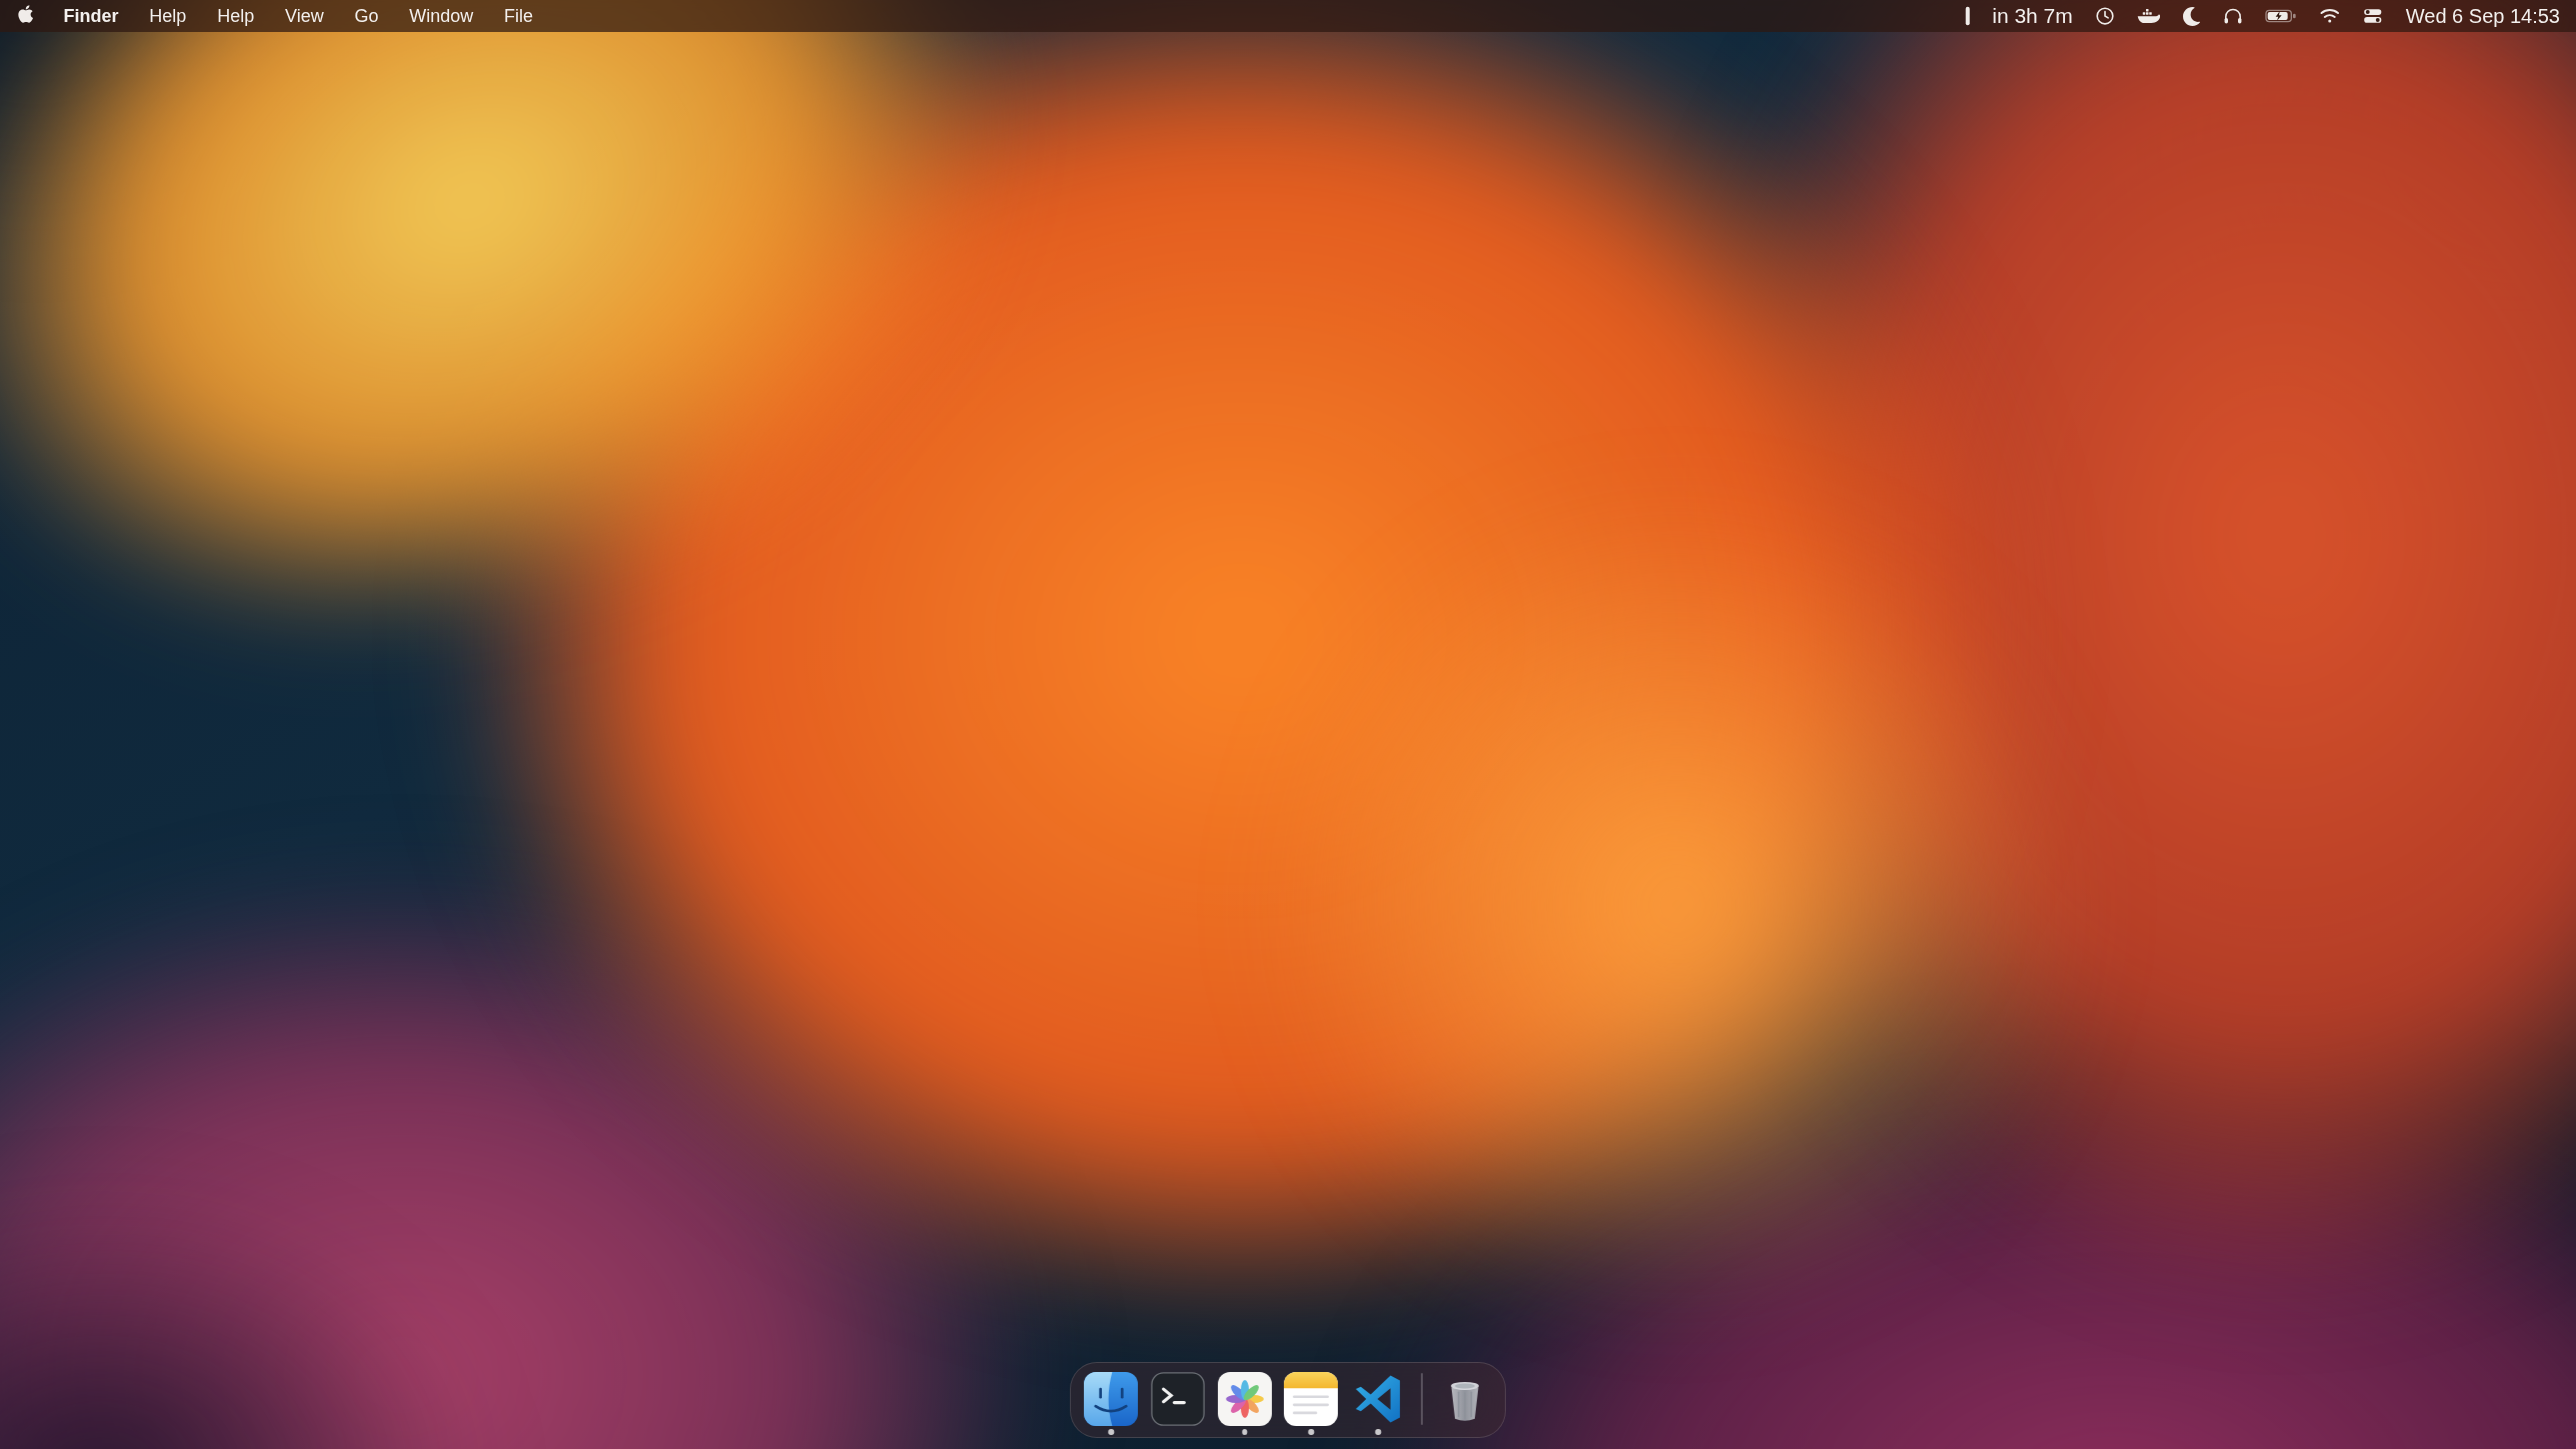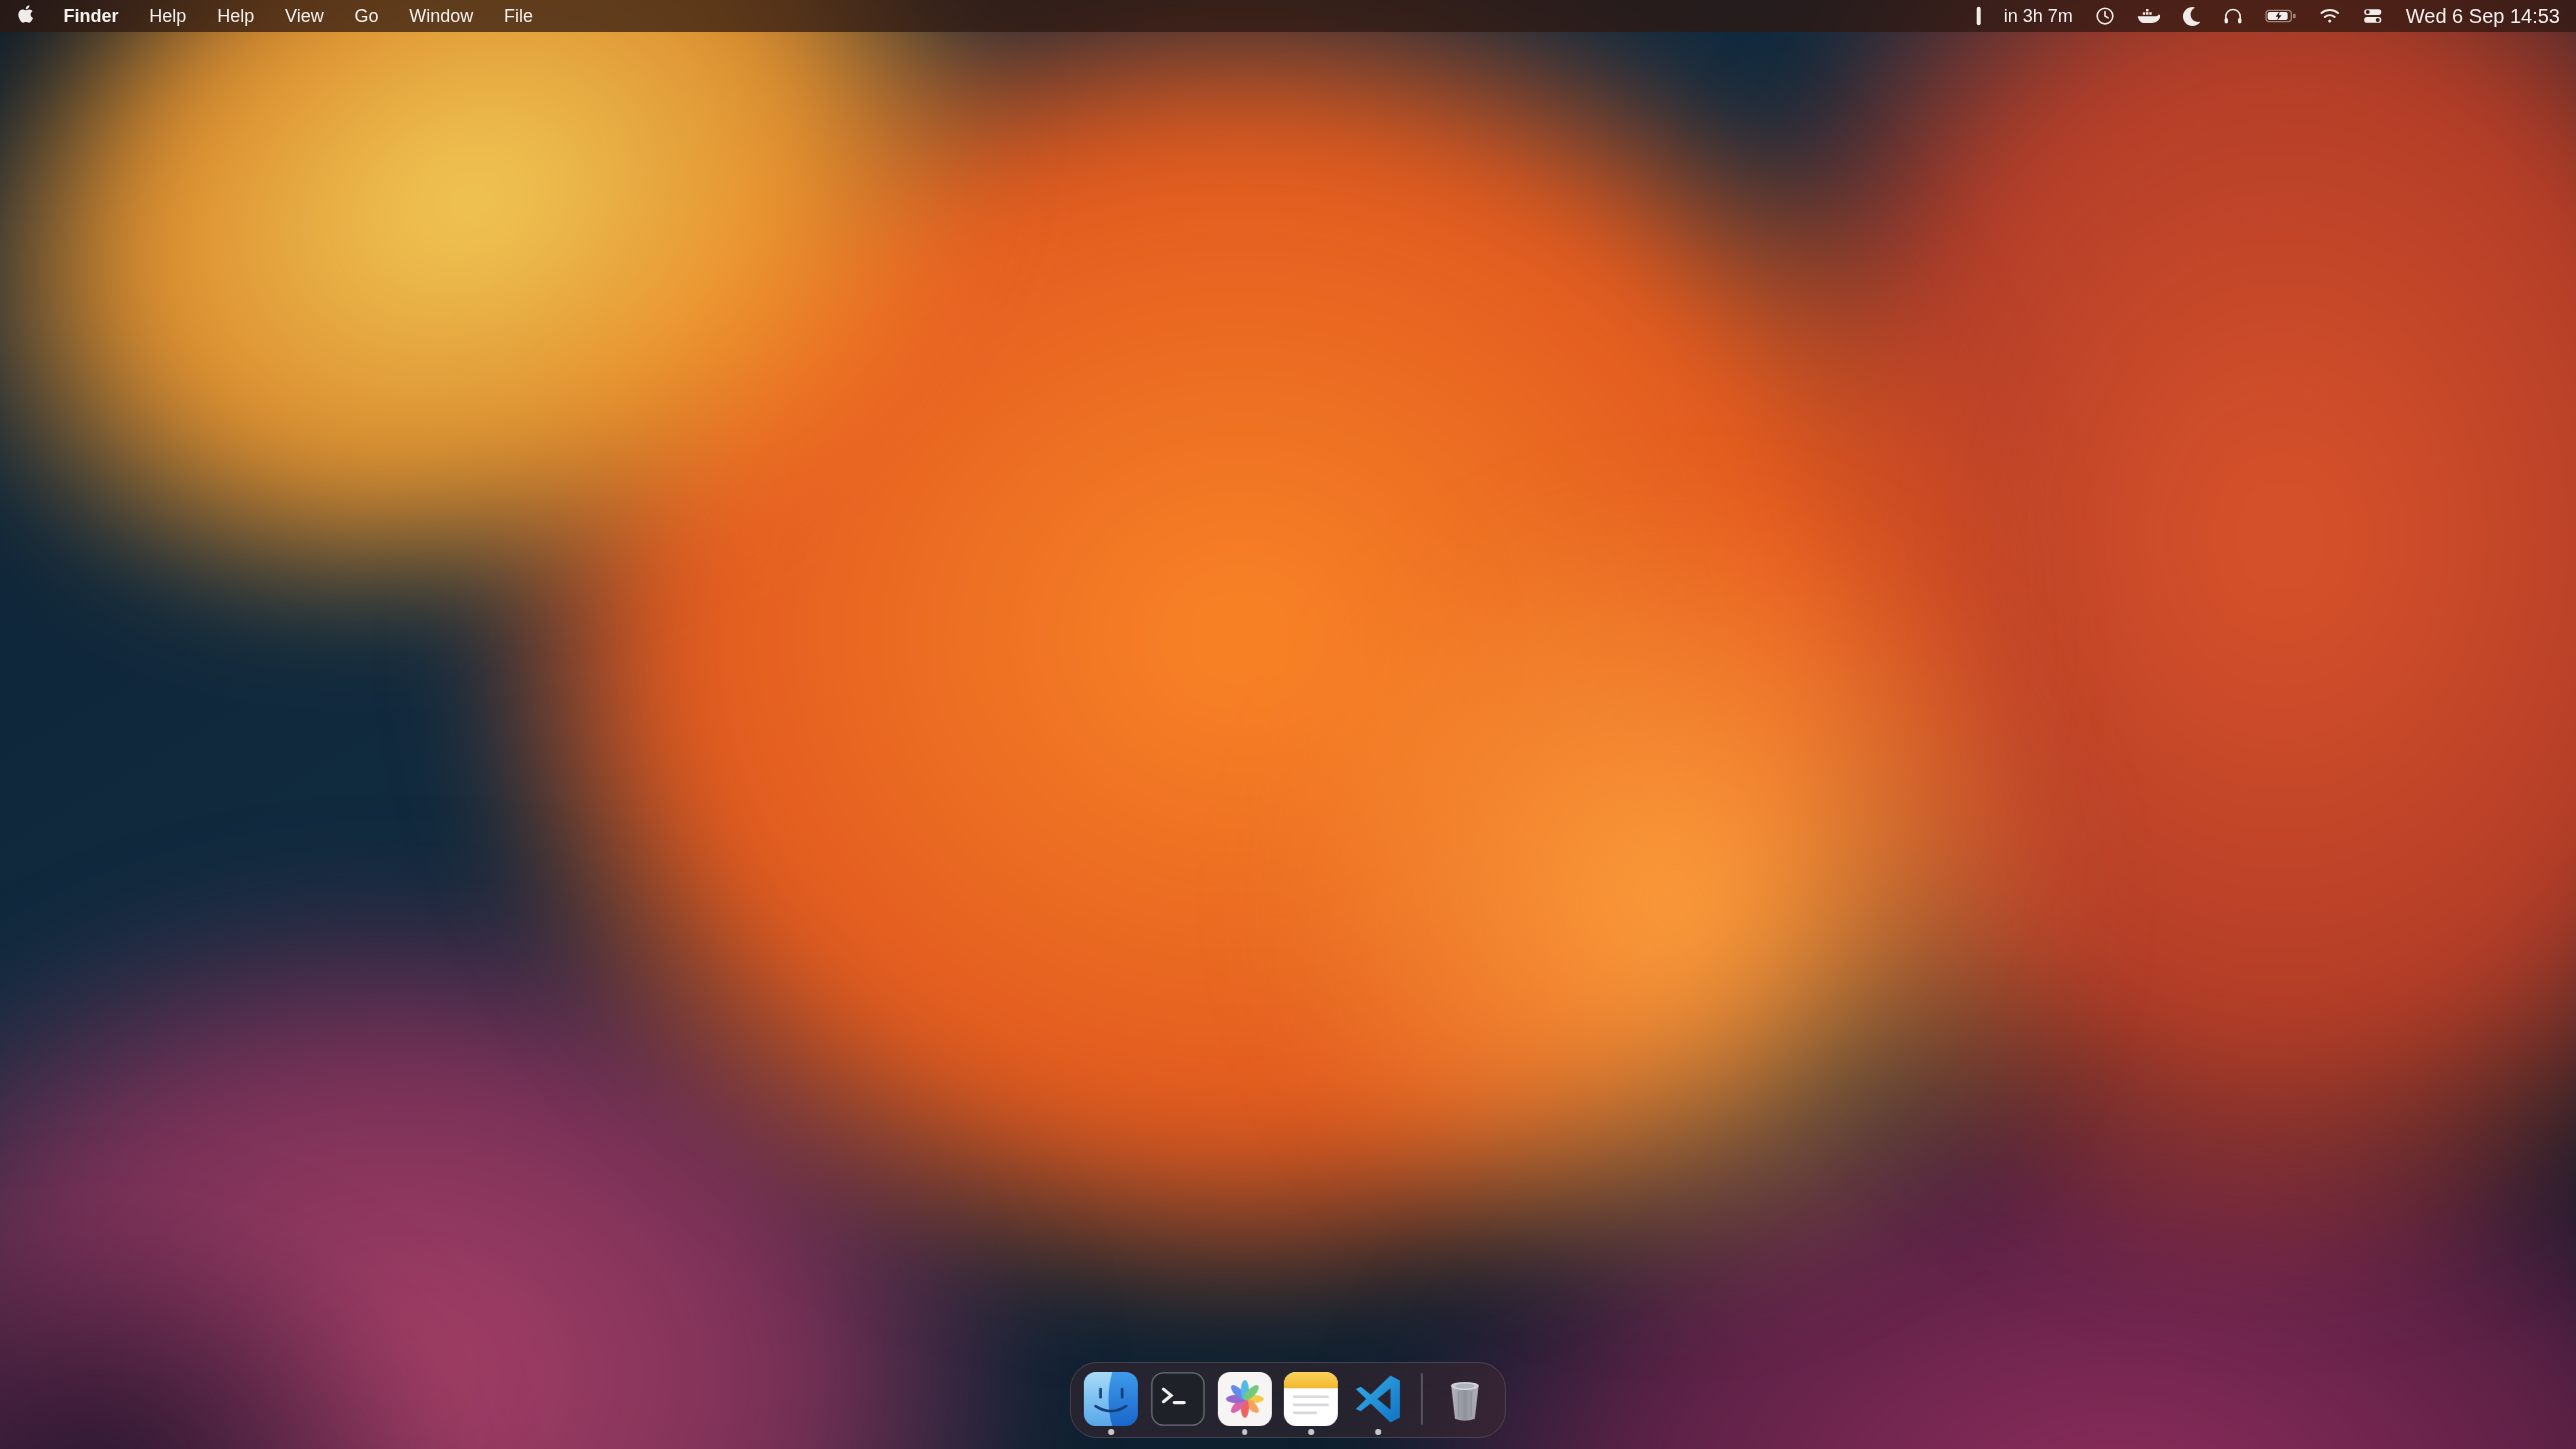--- a/index.html
+++ b/index.html
@@ -28,21 +28,21 @@
     display:flex; align-items:center; justify-content:space-between;
     color:#f3f0ee; font-size:18px; z-index:10;
   }
   .menu-left { display:flex; align-items:center; height:100%; padding-left:17.4px; }
   .menu-item { padding:0 15.4px; height:100%; display:flex; align-items:center; cursor:default; }
   .menu-item.apple { padding:0 13.4px 0 0; }
   .menu-item.app-name { font-weight:700; }
   .menu-right { display:flex; align-items:center; height:100%; padding-right:16px; gap:22px; }
   .status-item { display:flex; align-items:center; height:100%; }
   .status-item svg { display:block; }
-  .status-text { font-size:18px; }
+  .status-text { font-size:21px; }
   .clock-text { font-size:20px; }
 
   
   .dock {
     position:absolute; bottom:10.7px; left:50%; transform:translateX(-50%);
     display:flex; align-items:center; gap:12.7px;
     background:rgba(66,42,48,0.45); backdrop-filter:blur(34px);
     border:1.3px solid rgba(255,255,255,0.14); border-radius:27px;
     padding:8.7px 13.4px 11.4px; z-index:10;
   }

